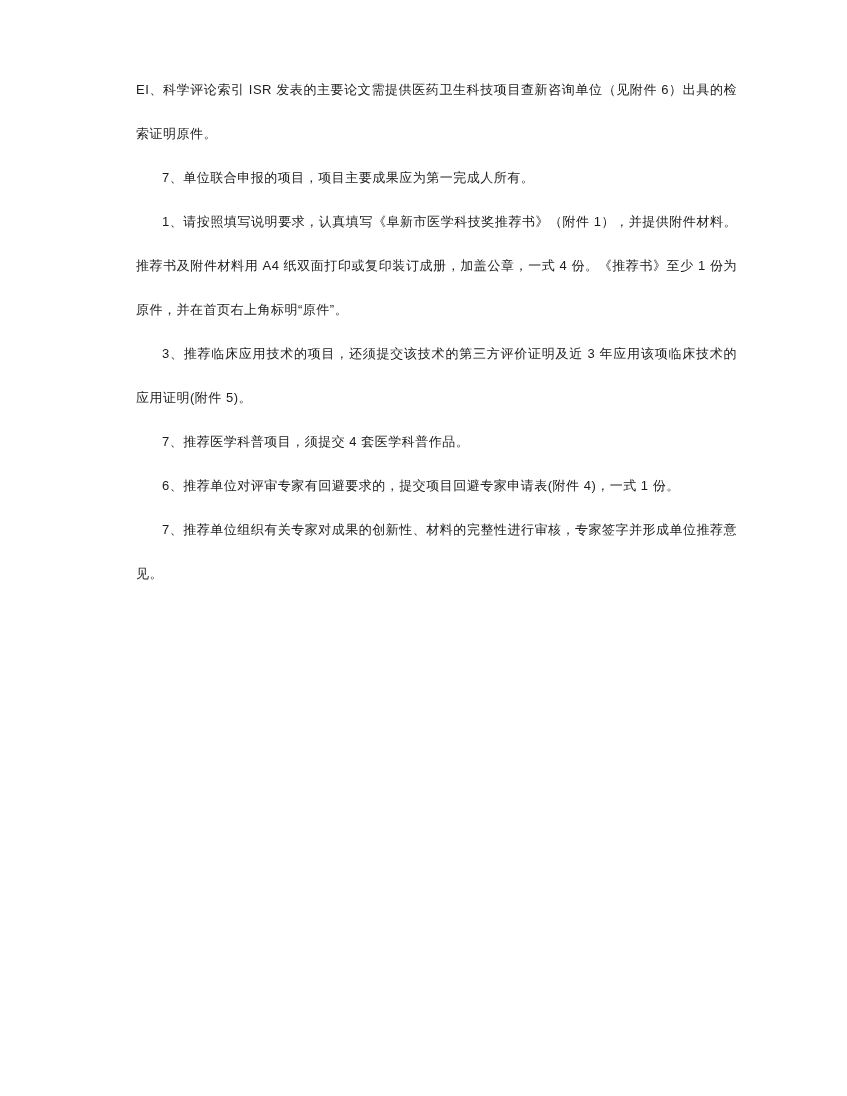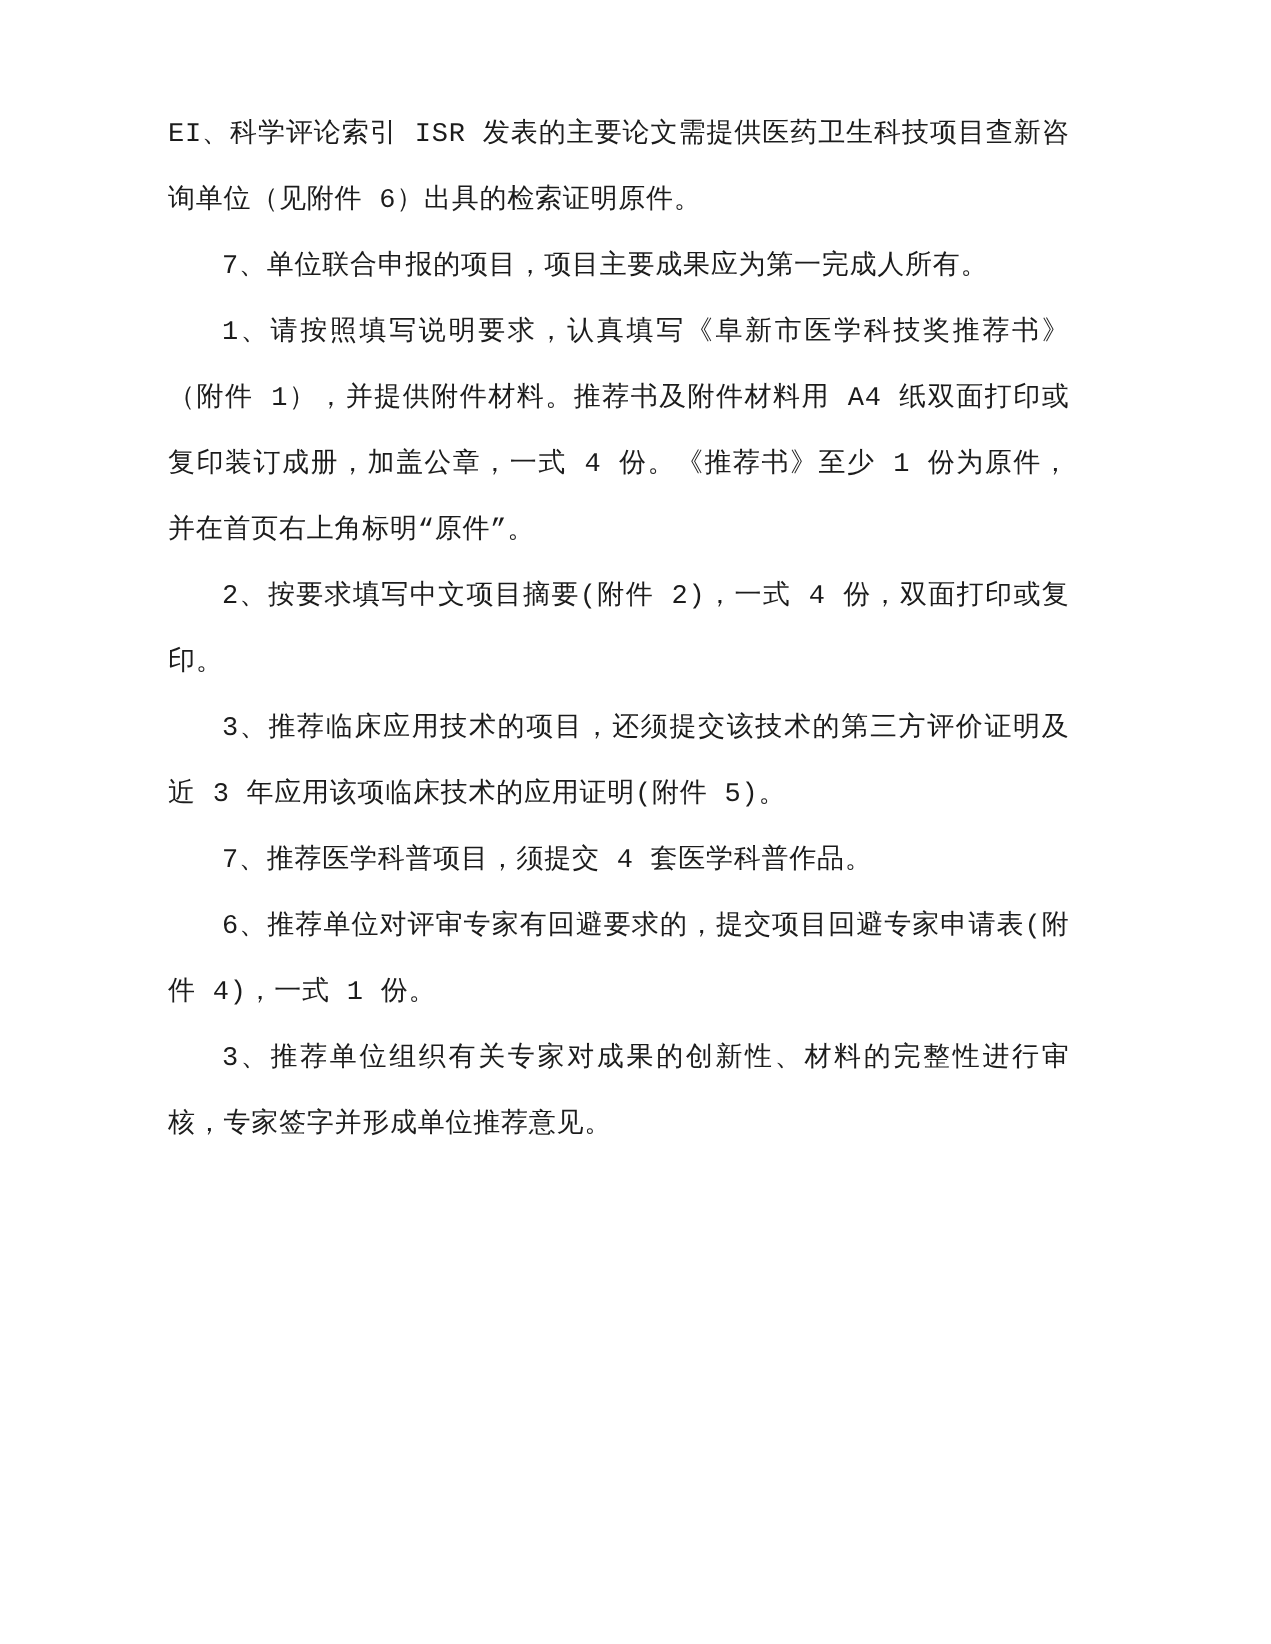--- a/index.html
+++ b/index.html
@@ -10,26 +10,26 @@
   .page {
     position: relative;
     width: 847px;
     height: 1096px;
     background: #ffffff;
     overflow: hidden;
     box-sizing: border-box;
   }
   .content {
     position: absolute;
-    left: 112px;
+    left: 136px;
     top: 68px;
     width: 601px;
     color: #1c1c1c;
-    font-family: Liberation Mono, monospace;
-    font-size: 18px;
+    font-family: Liberation Sans, sans-serif;
+    font-size: 13px;
     line-height: 44px;
     text-align: justify;
     letter-spacing: 0.5px;
   }
   .content p {
     margin: 0;
     padding: 0;
     text-indent: 2em;
   }
   .content p.no-indent {
@@ -37,19 +37,18 @@
   }
 </style>
 </head>
 <body>
 
 <div class="page">
   <main class="content">
     <p class="no-indent">EI、科学评论索引 ISR 发表的主要论文需提供医药卫生科技项目查新咨询单位（见附件 6）出具的检索证明原件。</p>
     <p>7、单位联合申报的项目，项目主要成果应为第一完成人所有。</p>
     <p>1、请按照填写说明要求，认真填写《阜新市医学科技奖推荐书》（附件 1），并提供附件材料。推荐书及附件材料用 A4 纸双面打印或复印装订成册，加盖公章，一式 4 份。《推荐书》至少 1 份为原件，并在首页右上角标明“原件”。</p>
-    <p>2、按要求填写中文项目摘要(附件 2)，一式 4 份，双面打印或复印。</p>
     <p>3、推荐临床应用技术的项目，还须提交该技术的第三方评价证明及近 3 年应用该项临床技术的应用证明(附件 5)。</p>
     <p>7、推荐医学科普项目，须提交 4 套医学科普作品。</p>
     <p>6、推荐单位对评审专家有回避要求的，提交项目回避专家申请表(附件 4)，一式 1 份。</p>
-    <p>3、推荐单位组织有关专家对成果的创新性、材料的完整性进行审核，专家签字并形成单位推荐意见。</p>
+    <p>7、推荐单位组织有关专家对成果的创新性、材料的完整性进行审核，专家签字并形成单位推荐意见。</p>
   </main>
 </div>
 
 </body></html>

